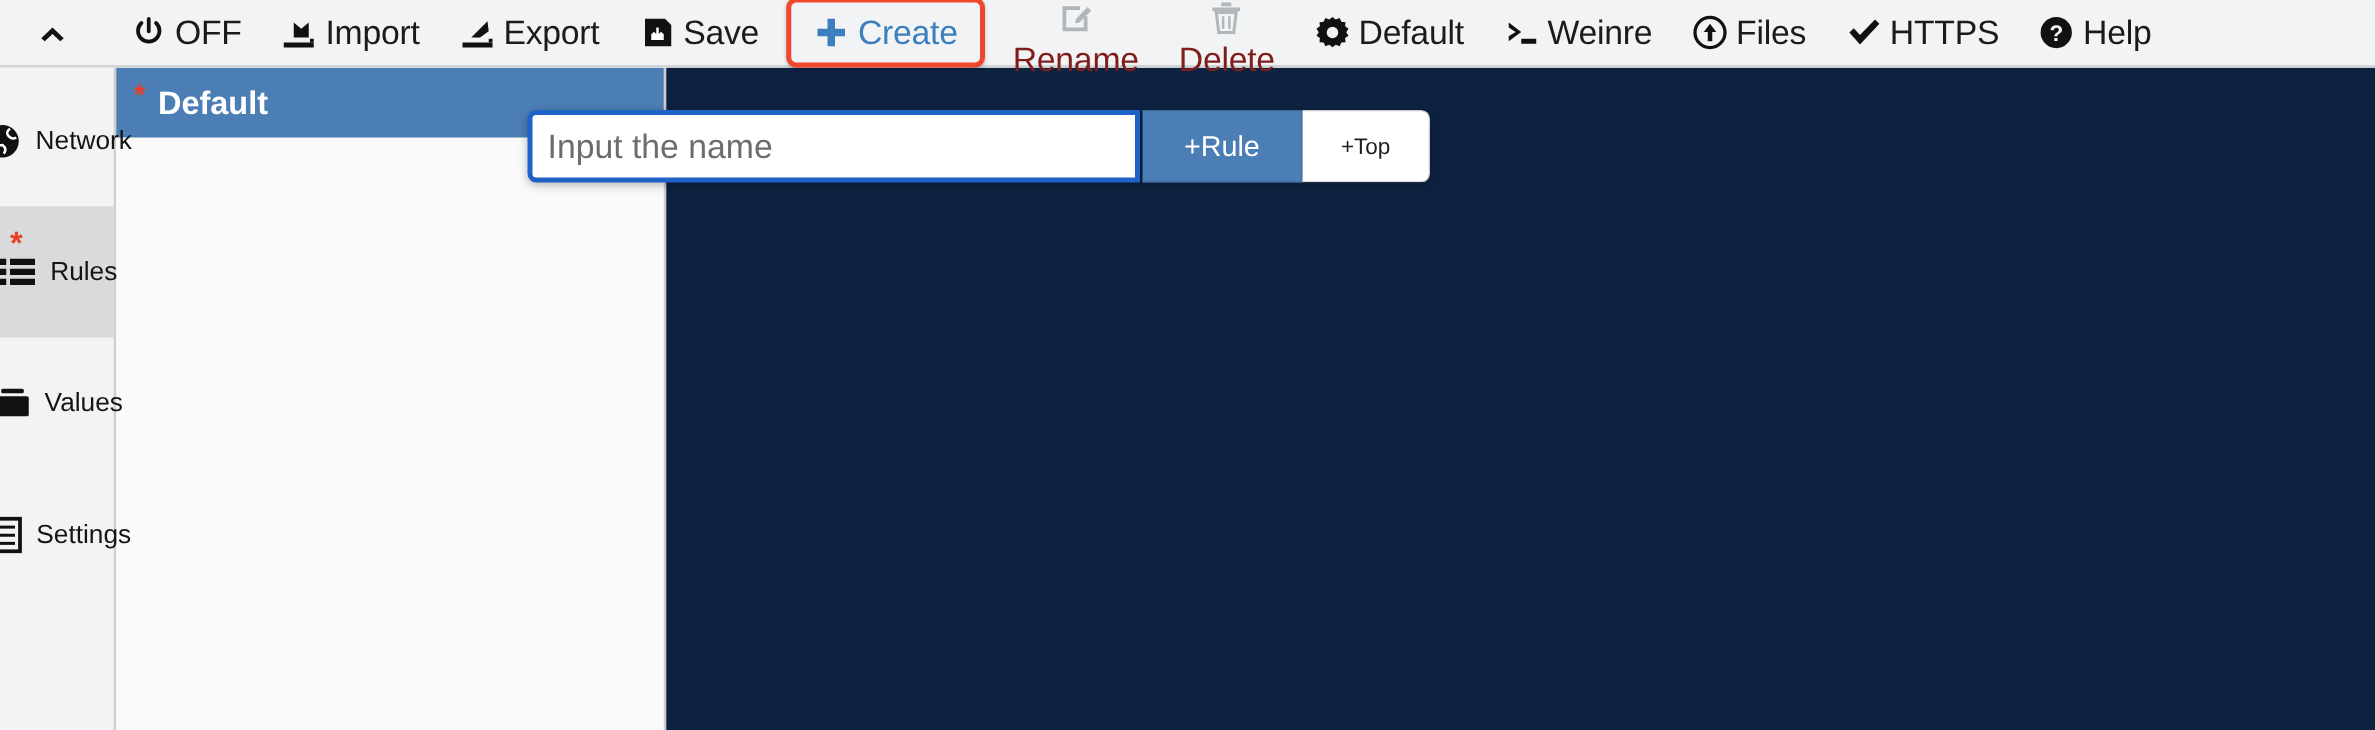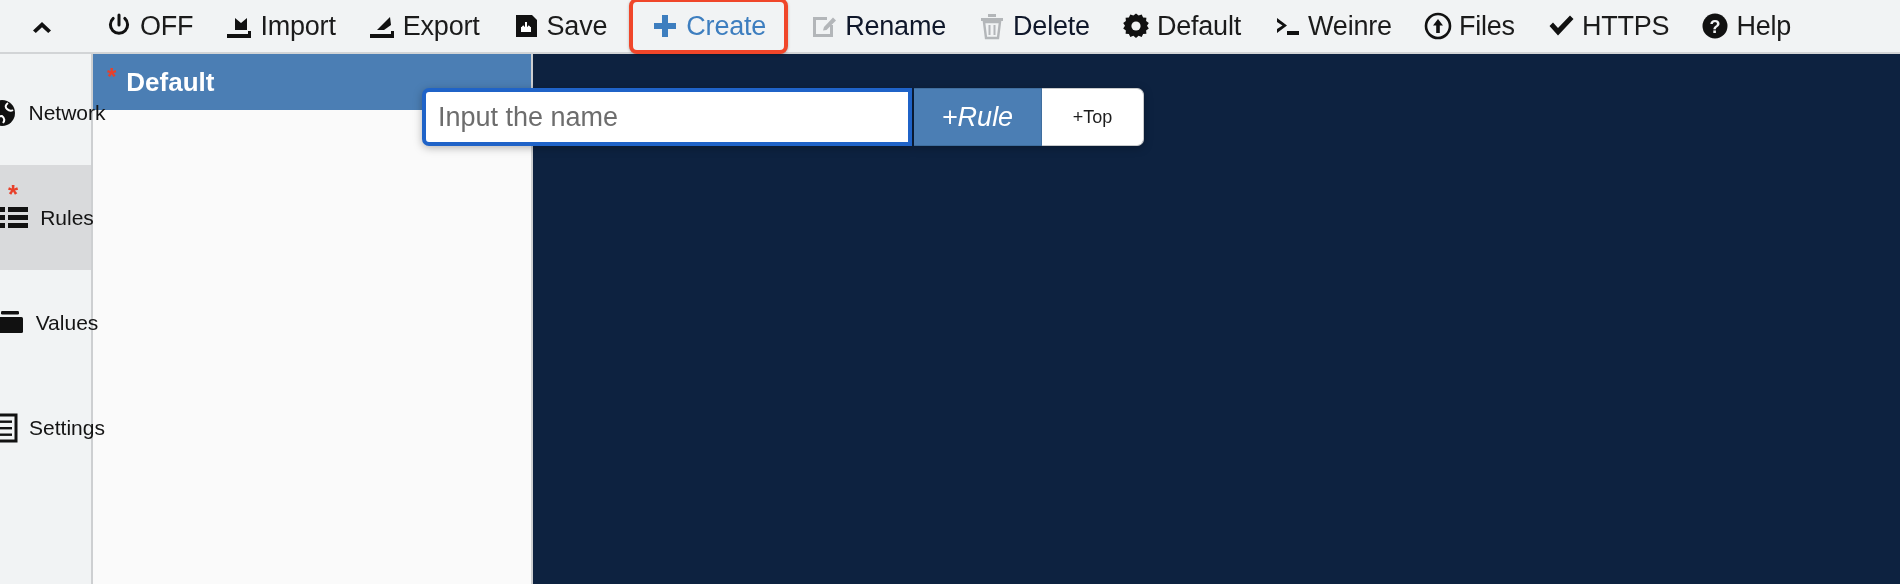--- a/index.html
+++ b/index.html
@@ -34,21 +34,21 @@
     gap: 7px;
     padding: 0 16px;
     font-size: 27px;
     line-height: 1;
     color: #1b1b1b;
     white-space: nowrap;
     cursor: pointer;
     position: relative;
   }
   .tb-item.collapse { padding: 0 26px 0 22px; }
-  .tb-item.disabled { color: #0f172a; cursor: default; }
+  .tb-item.disabled { color: #7f1d1d; cursor: default; flex-direction: column; }
   .tb-item.create {
     color: #3d7ebf;
     background: #f1f3f4;
     border: 4px solid #f0462a;
     border-radius: 8px;
     margin: -2px 6px;
     padding: 0 18px;
     box-shadow: 0 1px 3px rgba(0,0,0,.25);
   }
   .tb-ico {
@@ -170,25 +170,24 @@
     position: relative;
     z-index: 3;
   }
   .name-input::placeholder { color: #6d6d6d; opacity: 1; }
   .btn-rule {
     width: 128px;
     background: #4b7eb4;
     color: #ffffff;
     border: 1px solid #3f6e9e;
     border-left: none;
-    font-size: 27px;
+    font-size: 23px;
     display: flex; align-items: center; justify-content: center;
     cursor: pointer;
     margin-left: 2px;
-    font-style: italic;
   }
   .btn-top {
     width: 102px;
     background: #ffffff;
     color: #1d1d1d;
     border: 1px solid #c8cacc;
     border-left: none;
     border-radius: 0 7px 7px 0;
     font-size: 18px;
     display: flex; align-items: center; justify-content: center;

